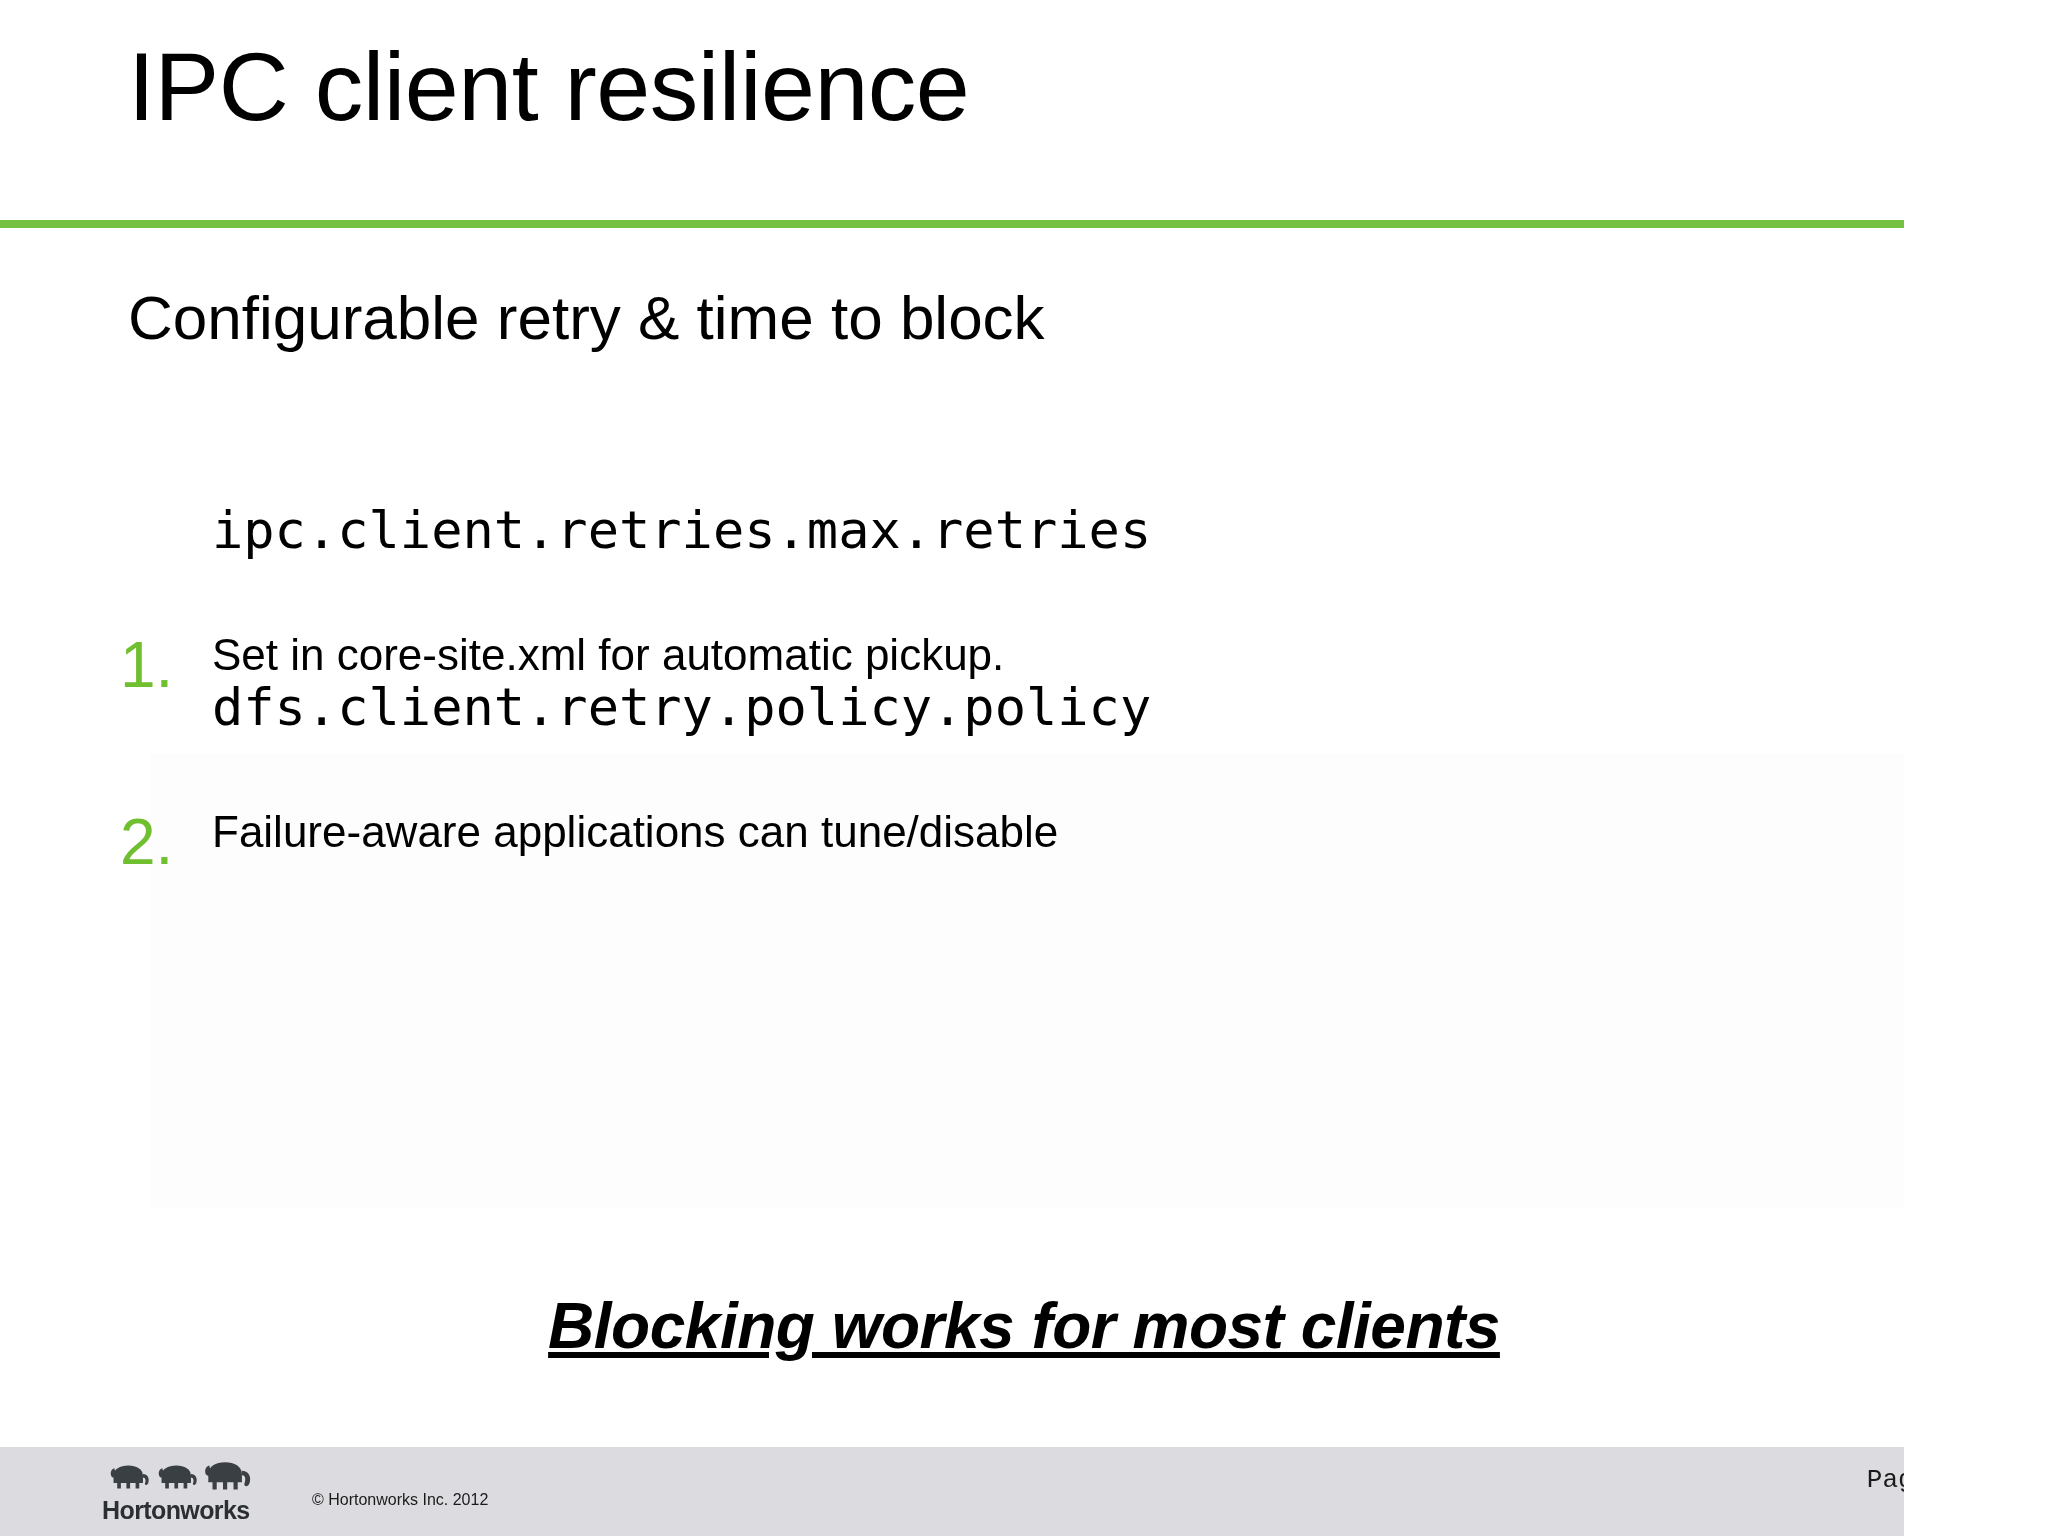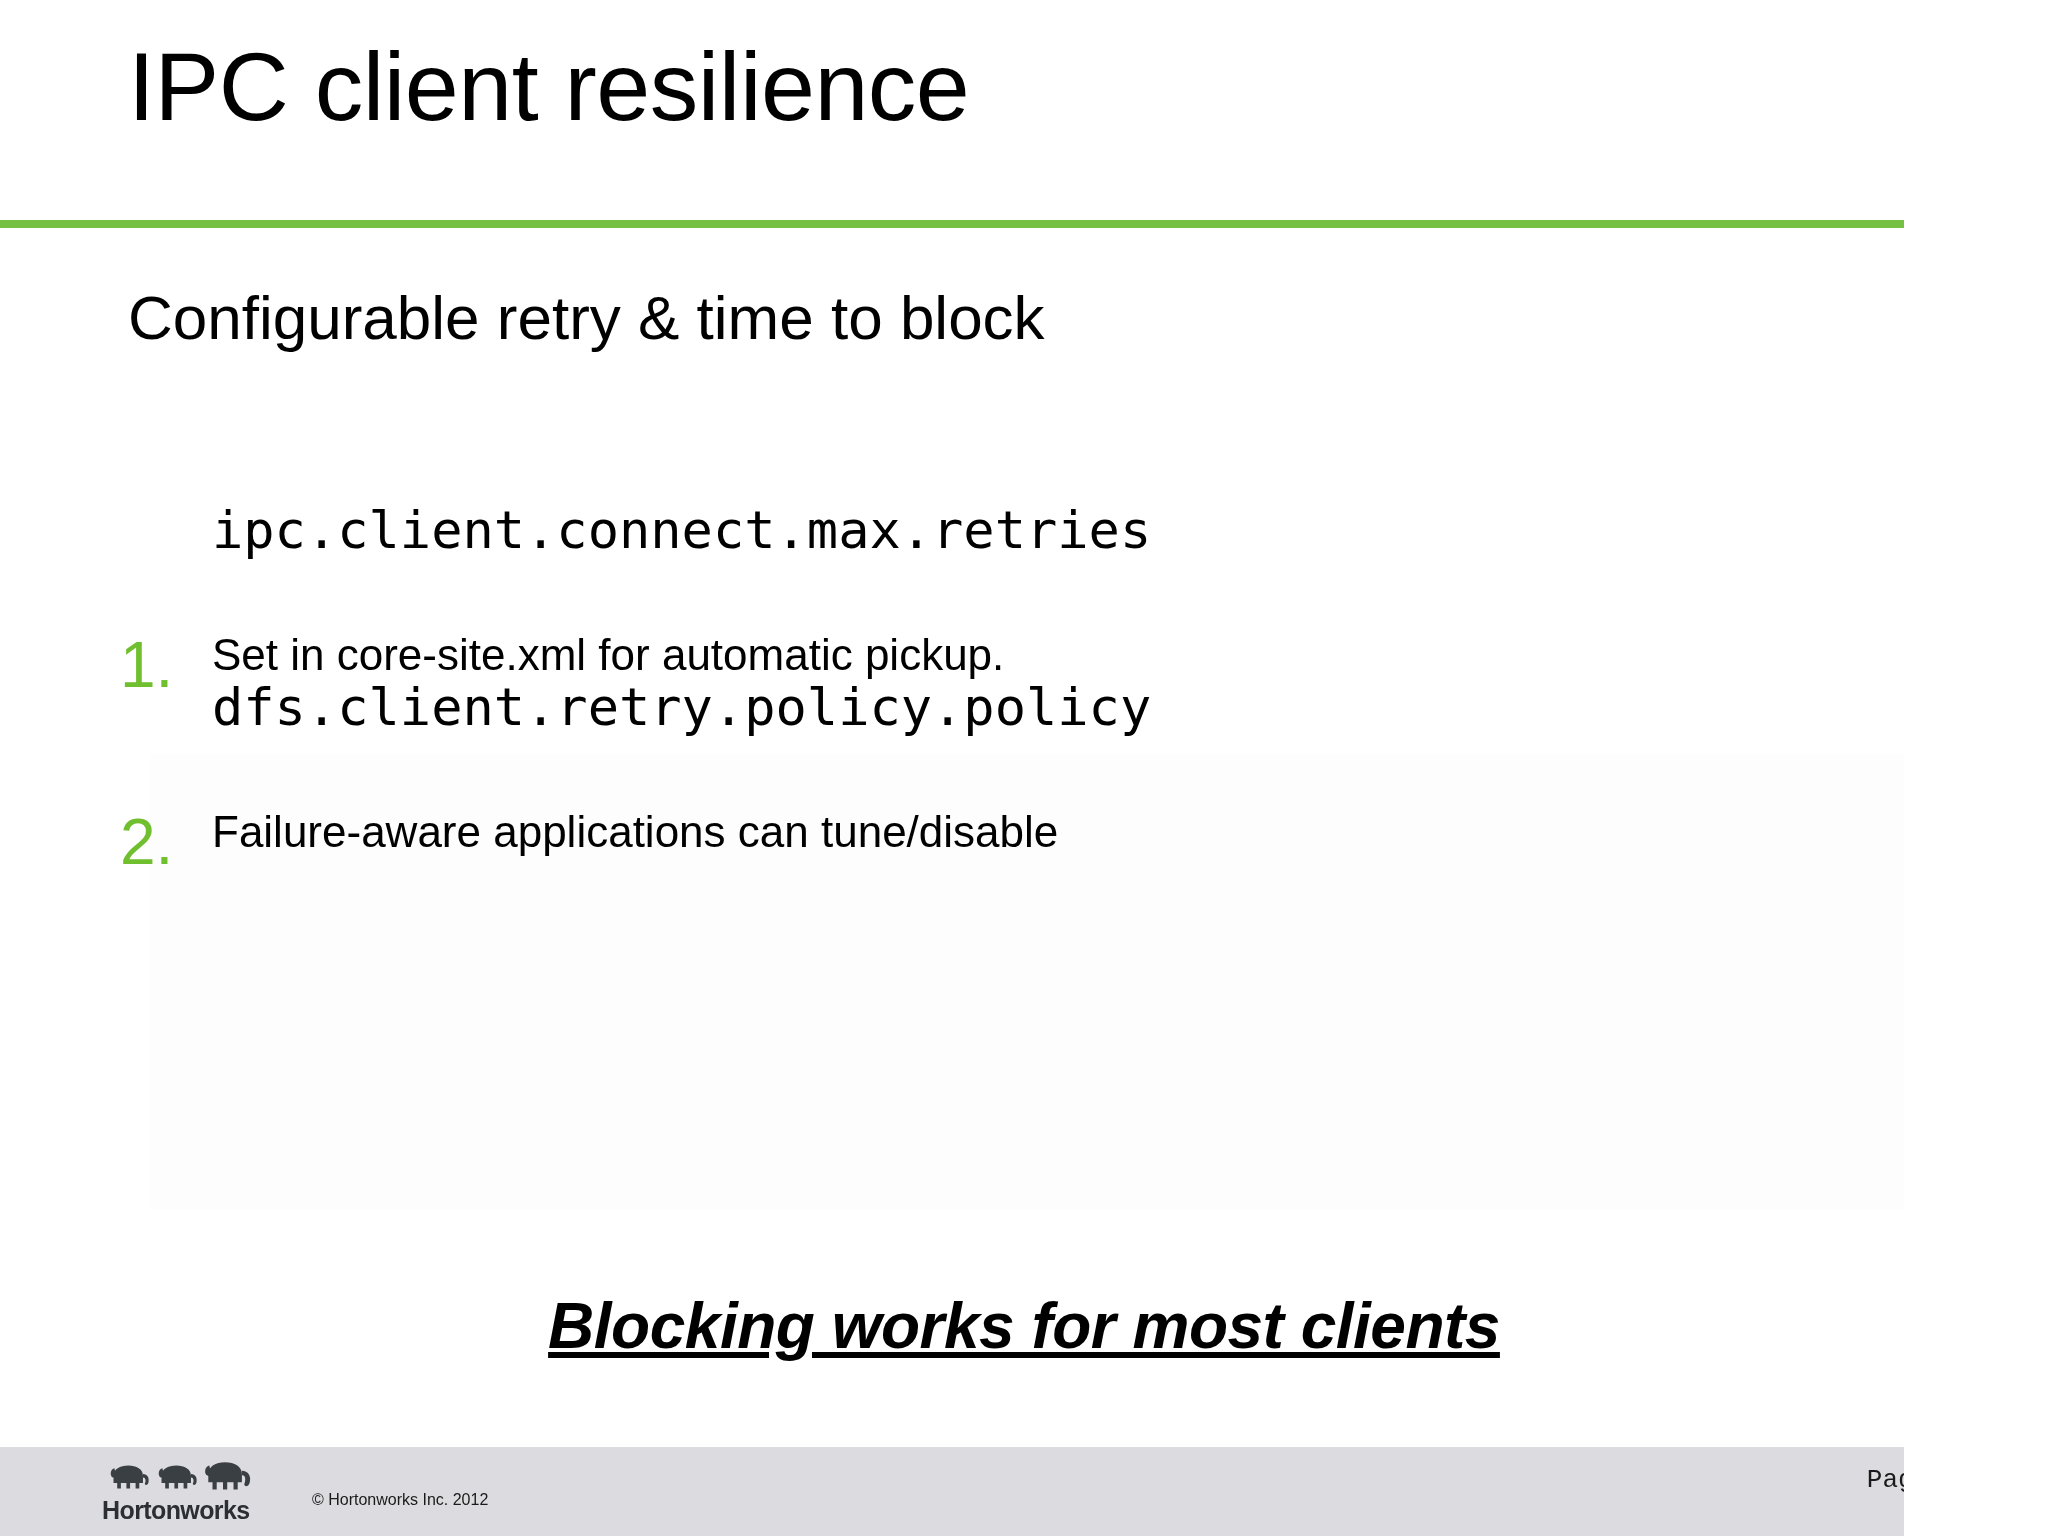--- a/index.html
+++ b/index.html
@@ -173,21 +173,21 @@
 
   <div class="slide-title">IPC client resilience</div>
 
   <div class="title-rule"></div>
 
   <div class="body-area">
 
     <div class="lead-line">Configurable retry &amp; time to block</div>
 
     <div class="code-block">
-      <span class="code-line">ipc.client.connect.max.retries</span>
+      <span class="code-line">ipc.client.retries.max.retries</span>
       <span class="code-line">dfs.client.retry.policy.policy</span>
     </div>
 
     <div class="faint-panel"></div>
 
     <ol class="num-list" style="list-style:none;margin:0;padding:0;">
       <li class="num-item">
         <span class="num-marker">1.</span>
         <span class="num-text">Set in core-site.xml for automatic pickup.</span>
       </li>

